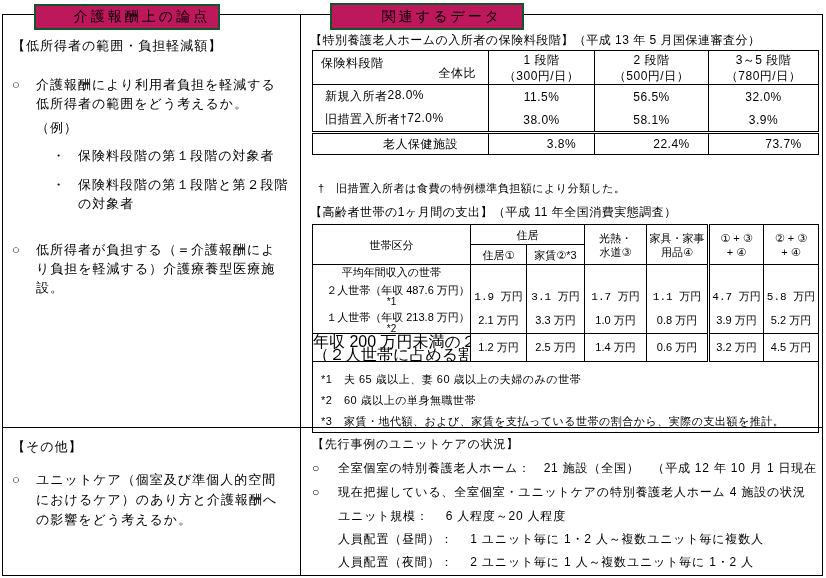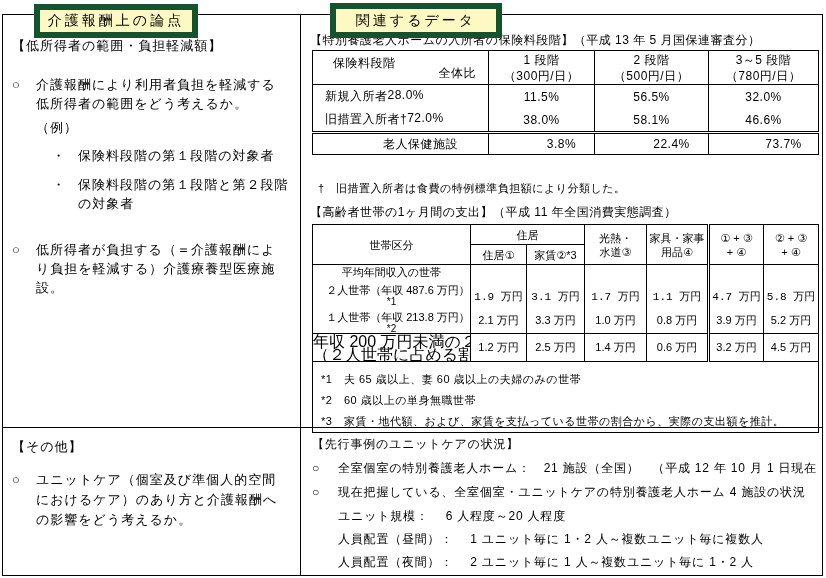--- a/index.html
+++ b/index.html
@@ -1,22 +1,22 @@
 <!DOCTYPE html>
 <html><head>
 <meta charset="utf-8">
 <style>
   html,body{margin:0;padding:0;background:#fff;}
   .page{position:relative;width:826px;height:578px;background:#fff;color:#000;
         font-family:"Liberation Sans","DejaVu Sans",sans-serif;overflow:hidden;}
   .outer{position:absolute;left:2px;top:14px;width:819px;height:560px;border:1px solid #000;}
   .vdiv{position:absolute;left:300px;top:14px;width:1px;height:561px;background:#000;}
   .hdiv{position:absolute;left:2px;top:427px;width:820px;height:1px;background:#000;}
-  .title-box{position:absolute;border:6px solid #14532d;background:#fef9c3;display:flex;align-items:center;
-             justify-content:center;font-size:14px;letter-spacing:3px;z-index:3;white-space:nowrap;}
+  .title-box{position:absolute;border:2px solid #14532d;background:#be185d;display:flex;align-items:center;
+             justify-content:center;font-size:14px;letter-spacing:3px;z-index:3;white-space:nowrap;padding-left:30px;}
   .tb-left{left:34px;top:4px;width:152px;height:22px;}
   .tb-right{left:330px;top:3px;width:160px;height:23px;}
 
   
   .issues{position:absolute;left:12px;top:36px;width:288px;font-size:13px;letter-spacing:1px;line-height:19px;}
   .sec-heading{margin:0 0 20px 0;white-space:nowrap;}
   .bullet{display:flex;margin-bottom:5px;}
   .bullet .mark{width:24px;flex:none;}
   .bullet .txt{flex:1;}
   .example{margin:4px 0 9px 24px;}
@@ -33,21 +33,21 @@
   .t1-title{left:310px;top:32px;}
   .t1-footnote{left:318px;top:181px;font-size:11px;letter-spacing:0.5px;}
   .t2-title{left:310px;top:204px;}
 
   
   table.t1{position:absolute;left:312px;top:50px;border-collapse:collapse;table-layout:fixed;width:506px;
            font-size:12px;}
   .t1 td{border:1px solid #000;text-align:center;padding:0;letter-spacing:0.5px;overflow:hidden;}
   .t1 .hrow td{height:33px;line-height:16px;}
   .t1 .corner{position:relative;}
-  .corner-l{position:absolute;top:4px;left:20px;}
+  .corner-l{position:absolute;top:4px;left:8px;}
   .corner-r{position:absolute;bottom:3px;right:12px;}
   .t1 .r1 td{border-bottom:none;height:23px;}
   .t1 .r2 td{border-top:none;height:23px;}
   .t1 .dbl td{border-top:3px double #000;}
   .t1 .r3 td,.t1 .r4 td{height:20px;padding-left:40px;}
   .rowlab{display:flex;justify-content:flex-start;padding:0 14px 0 12px;}
 
   
   table.t2{position:absolute;left:312px;top:224px;border-collapse:collapse;table-layout:fixed;width:506px;
            font-size:11px;}
@@ -170,21 +170,21 @@
     </tr>
     <tr class="r2">
       <td>
         <div class="rowlab">
           <span>旧措置入所者†</span>
           <span>72.0%</span>
         </div>
       </td>
       <td>38.0%</td>
       <td>58.1%</td>
-      <td>46.6%</td>
+      <td>3.9%</td>
     </tr>
     <tr class="dbl r3">
       <td>老人保健施設</td>
       <td>3.8%</td>
       <td>22.4%</td>
       <td>73.7%</td>
     </tr>
   </tbody>
     </table>
   <div class="t-title t1-footnote">†　旧措置入所者は食費の特例標準負担額により分類した。</div>

